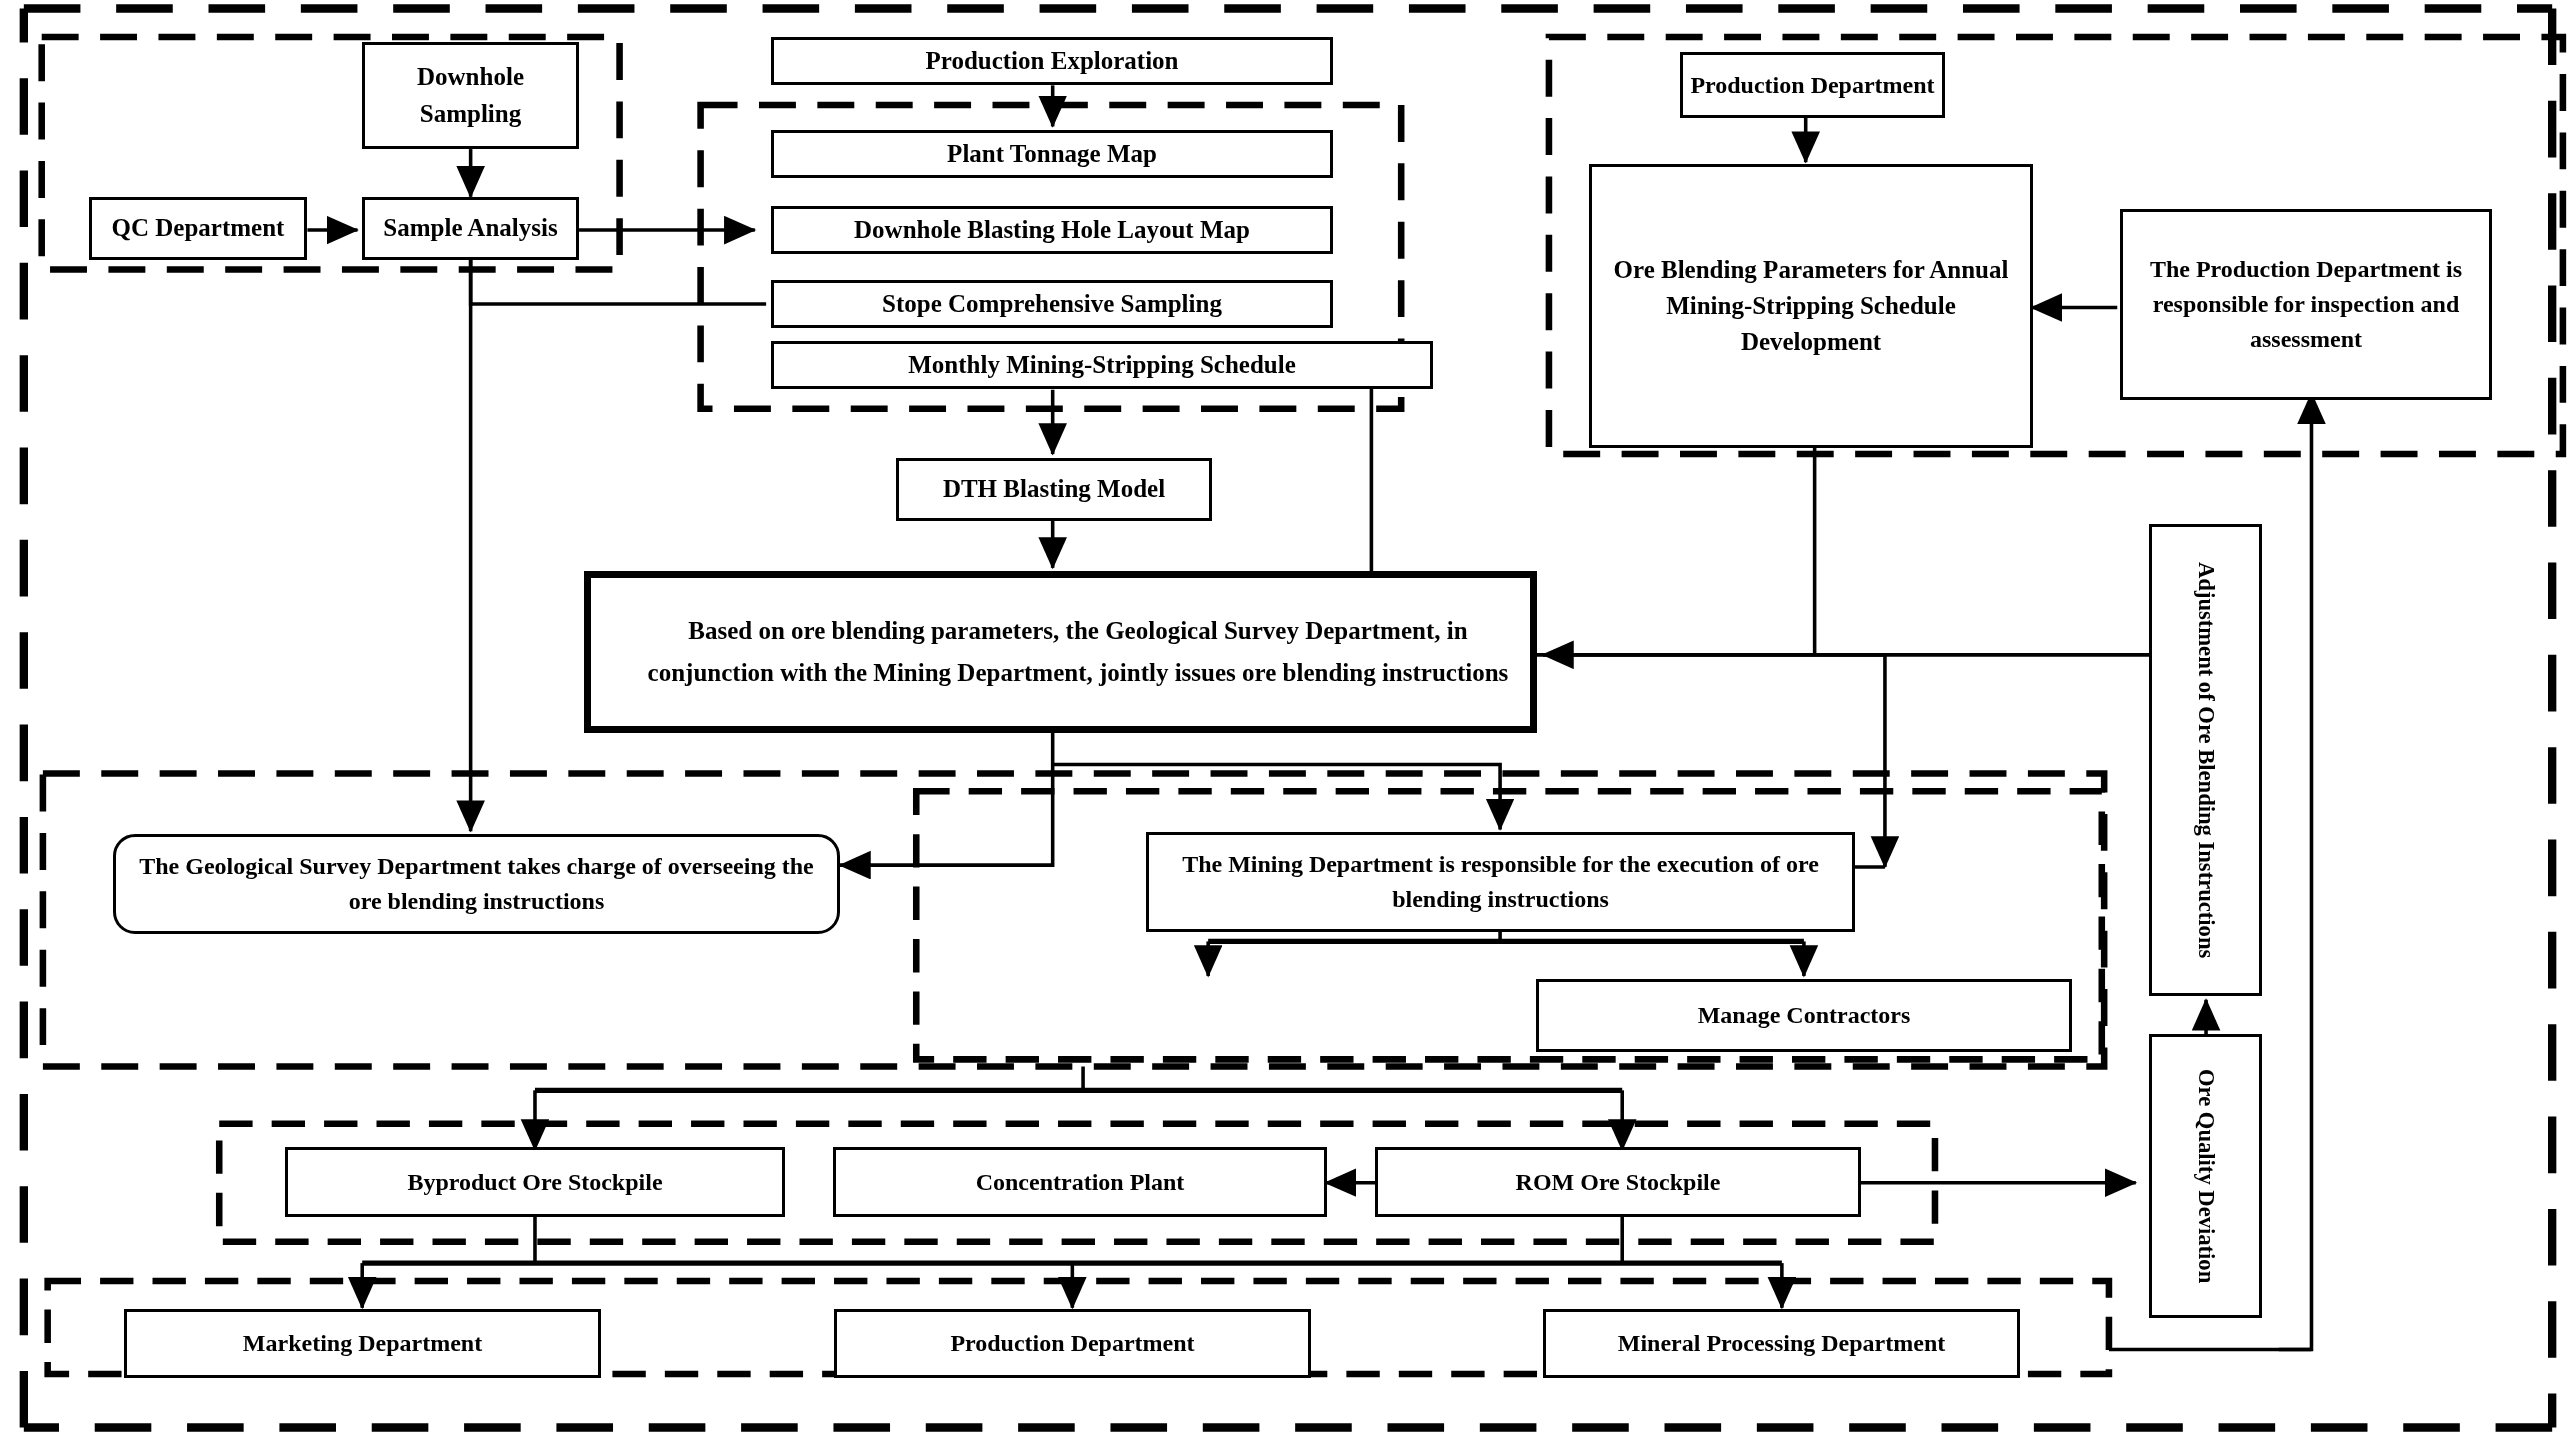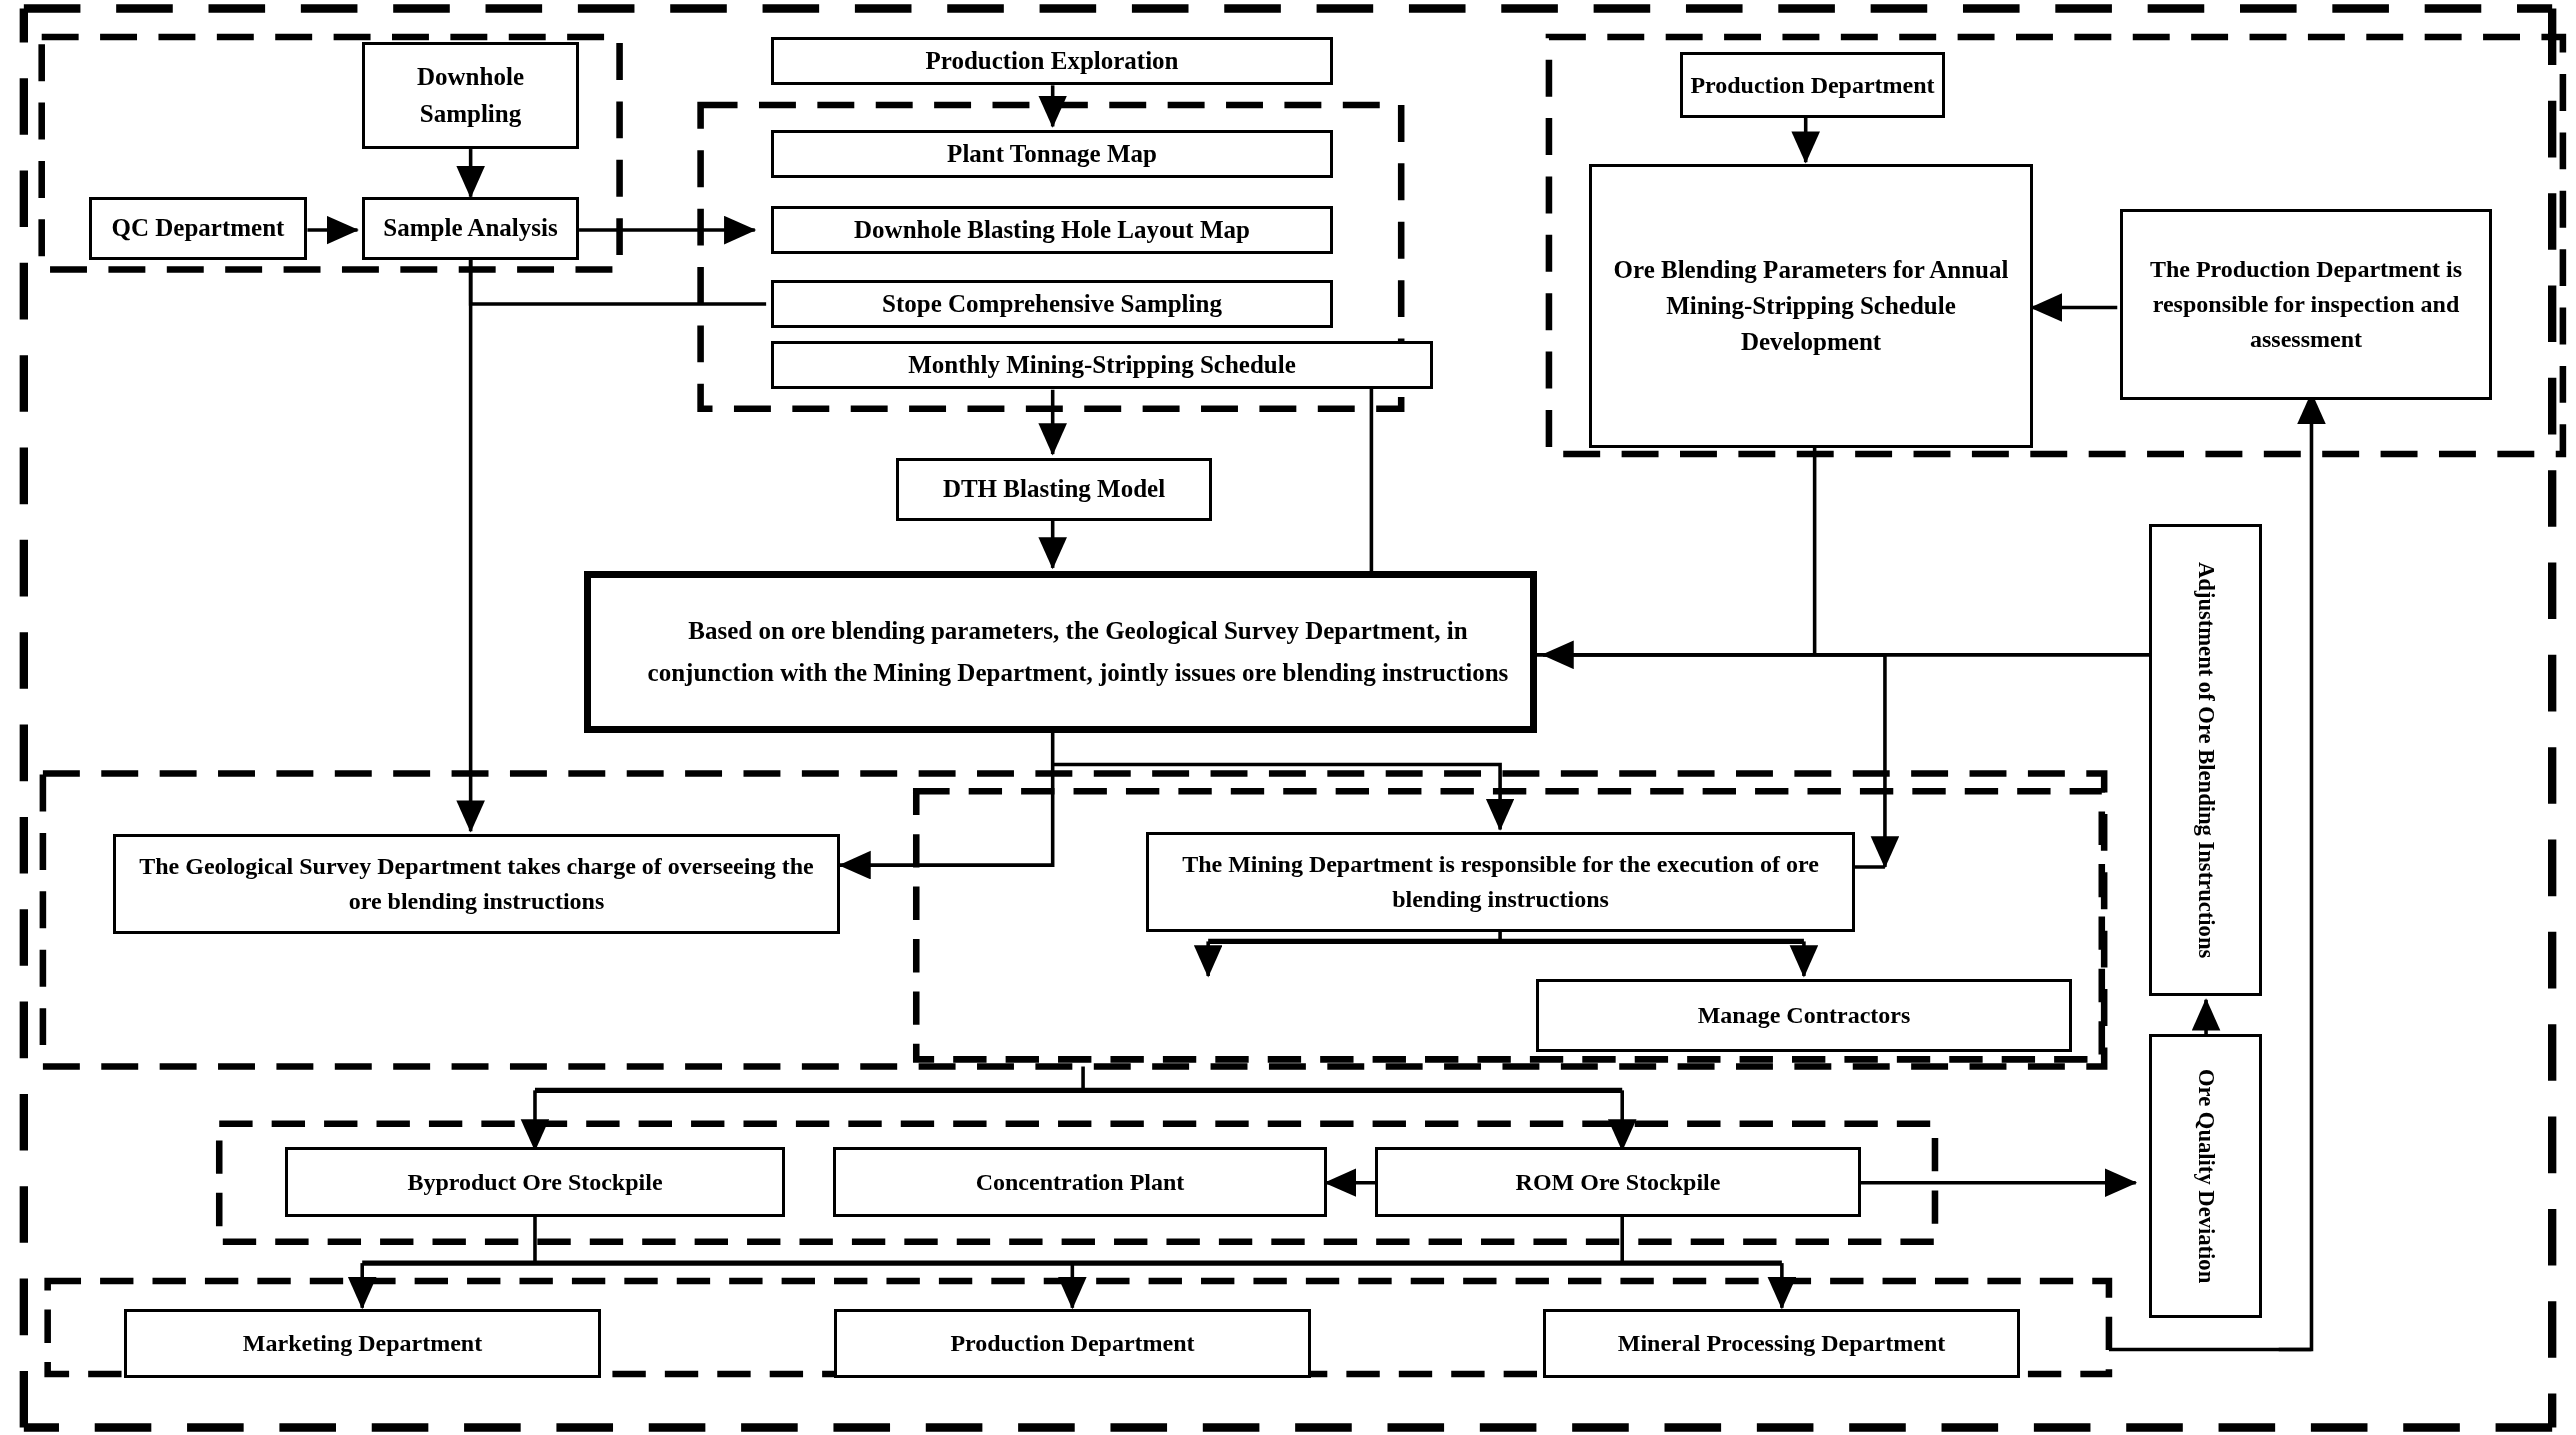--- a/index.html
+++ b/index.html
@@ -169,21 +169,21 @@
   <div class="node f42" style="left:896px; top:458px;  width:316px;  height:63px;">DTH Blasting Model</div>
 
   <div class="node emph f42" style="left:584px; top:571px; width:953px; height:162px; line-height:1.7;">Based on ore blending parameters, the Geological Survey Department, in conjunction with the Mining Department, jointly issues ore blending instructions</div>
 
   <div class="node f40" style="left:1680px; top:52px;   width:265px;  height:66px;">Production Department</div>
 
   <div class="node f42" style="left:1589px; top:164px;  width:444px;  height:284px;">Ore Blending Parameters for Annual Mining-Stripping Schedule Development</div>
 
   <div class="node f40" style="left:2120px; top:209px;  width:372px;  height:191px;">The Production Department is responsible for inspection and assessment</div>
 
-  <div class="node f40" style="left:113px;  top:834px; width:727px; height:100px;">The Geological Survey Department takes charge of overseeing the ore blending instructions</div>
+  <div class="node f40" style="left:113px;  top:834px; width:727px; height:100px;border-radius:22px;">The Geological Survey Department takes charge of overseeing the ore blending instructions</div>
 
   <div class="node f40" style="left:1146px; top:832px; width:709px; height:100px;">The Mining Department is responsible for the execution of ore blending instructions</div>
 
 
   <div class="node f40" style="left:1536px; top:979px; width:536px;  height:73px;">Manage Contractors</div>
 
   <div class="node f40" style="left:285px;  top:1147px; width:500px;  height:70px;">Byproduct Ore Stockpile</div>
 
   <div class="node f40" style="left:833px; top:1147px; width:494px;  height:70px;">Concentration Plant</div>
 

